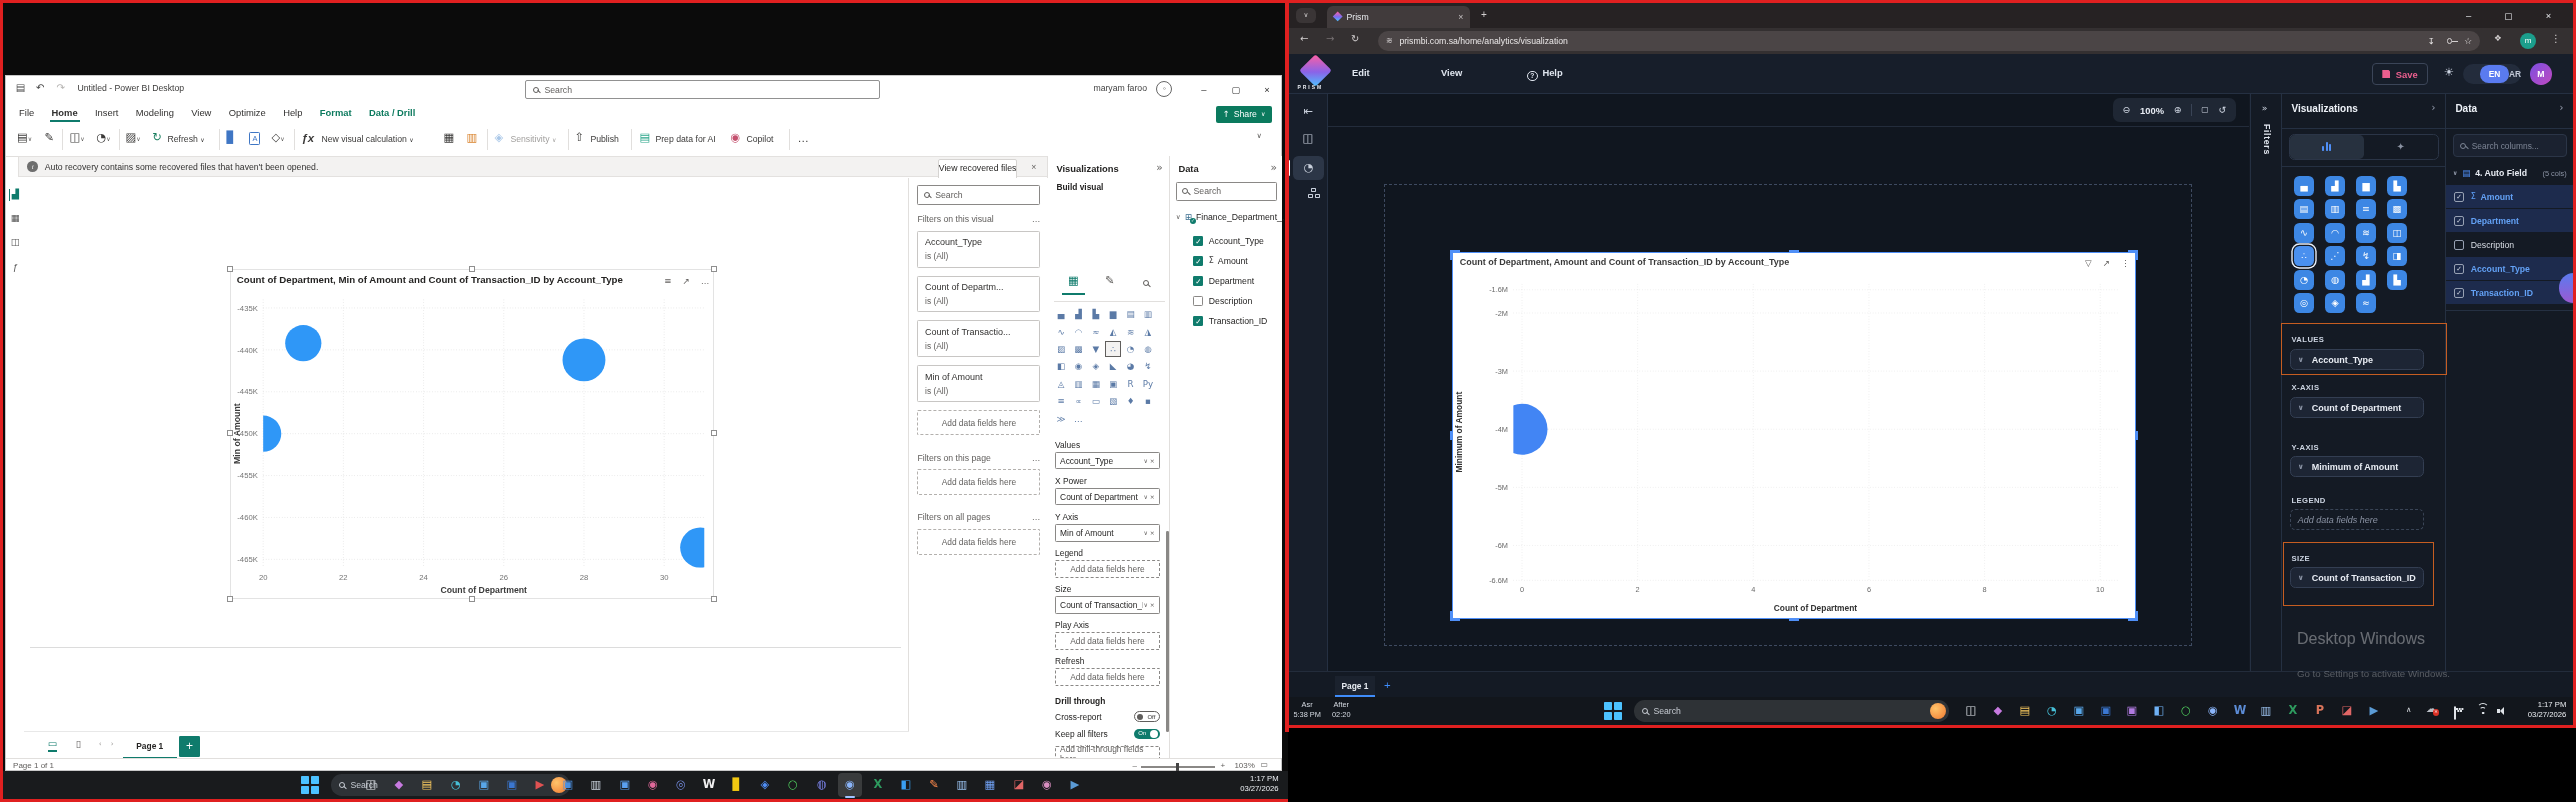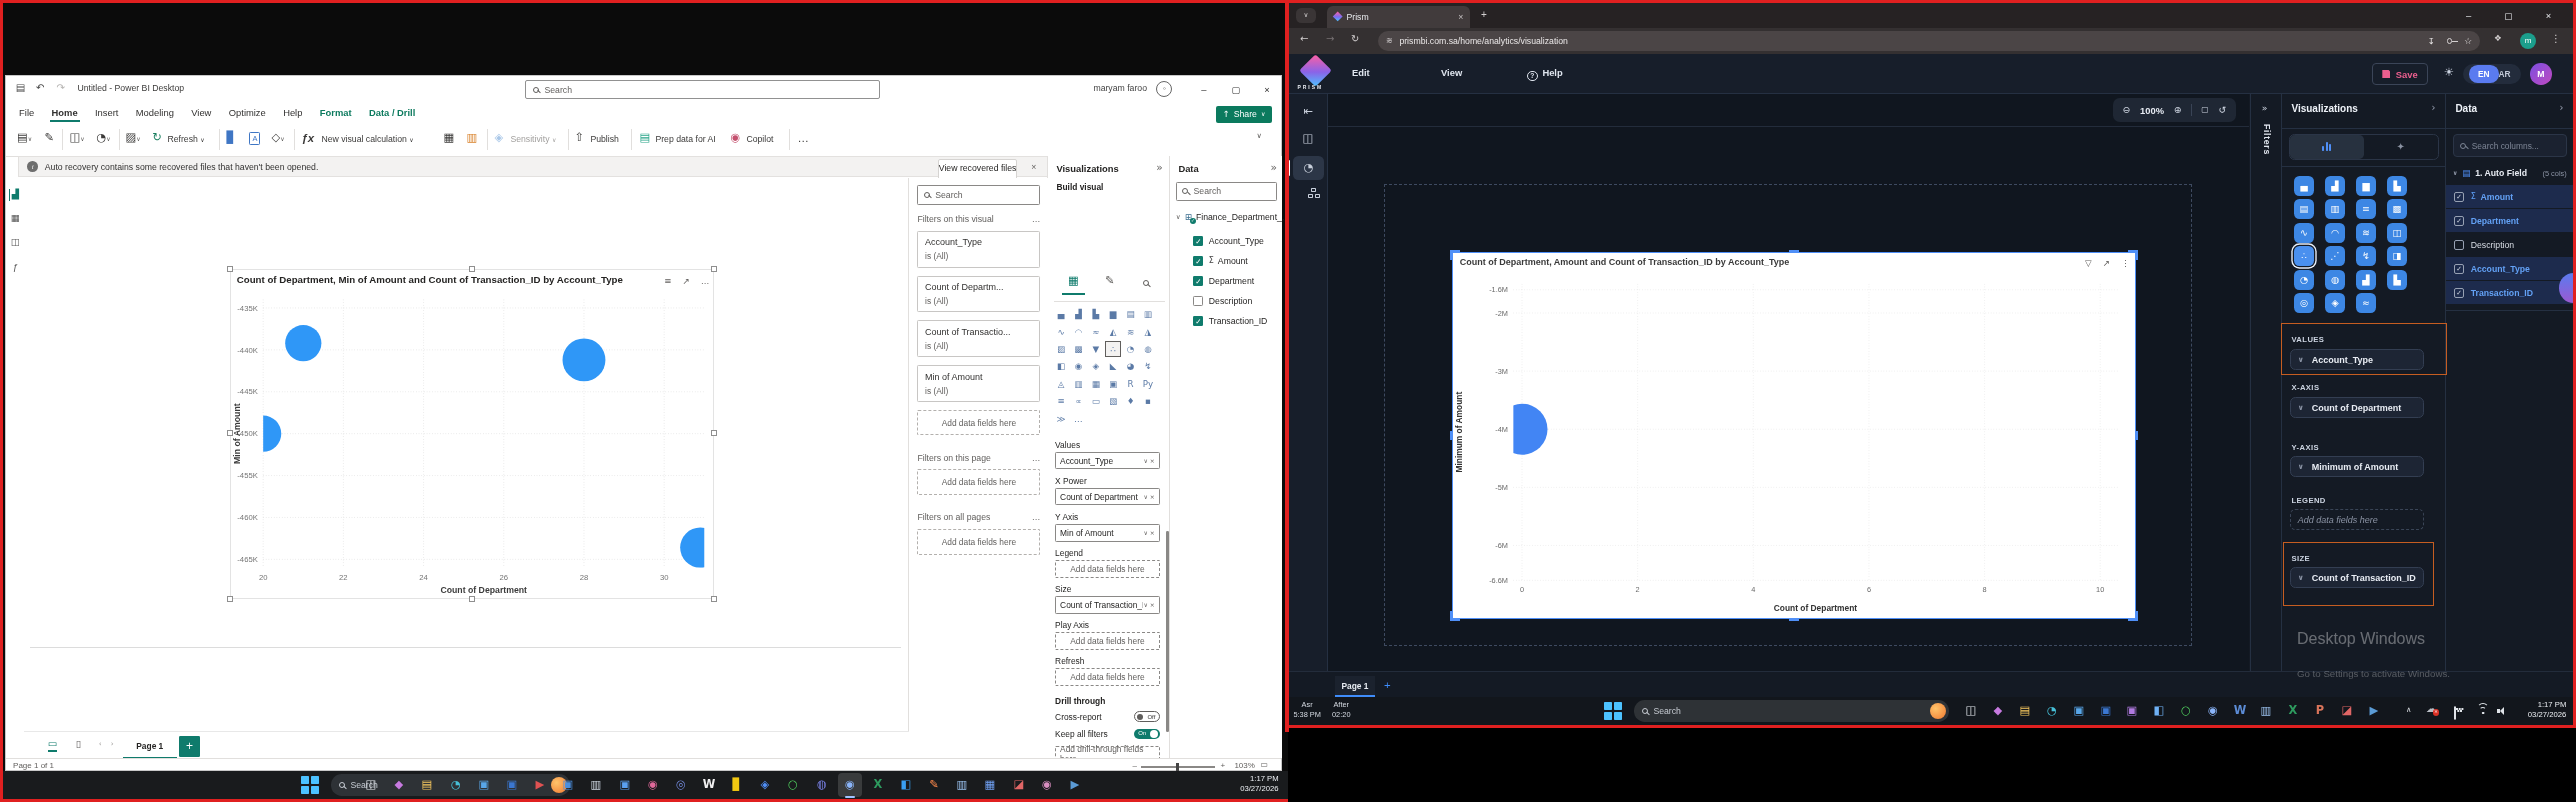--- a/index.html
+++ b/index.html
@@ -92,21 +92,21 @@
 .key-ic::after{content:'';position:absolute;left:4.7px;top:1.7px;width:5.4px;height:1.1px;background:#d3cfd0}
 #prism{position:absolute;left:0;top:54px;width:1285px;height:618px;background:#141a24;color:#dfe5ee}
 .p-head{position:absolute;left:0;top:0;width:100%;height:40px;background:#171e2a;border-bottom:0.7px solid #253042}
 .p-menu{font-size:9.4px;font-weight:600;color:#dfe5ee;position:absolute;top:13.4px}
 .logo-d{position:absolute;left:10.7px;top:5.4px;width:23px;height:23px;background:linear-gradient(135deg,#ff5fa2,#8a63e8 55%,#4cc3ff);transform:rotate(45deg);border-radius:2.7px}
 .logo-t{position:absolute;left:4px;top:29.5px;font-size:5px;letter-spacing:2px;color:#e8ecf2;font-weight:700}
 .qmark{display:inline-flex;width:10.7px;height:10.7px;border:1px solid #dfe5ee;border-radius:50%;align-items:center;justify-content:center;font-size:6.7px;margin-right:4.7px;vertical-align:-2px}
 .save-btn{position:absolute;right:145px;top:9.4px;height:21.4px;border:0.7px solid #3b4558;border-radius:4px;display:flex;align-items:center;padding:0 9.4px;gap:5.4px;color:#ec5f8f;font-size:9.4px;font-weight:600}
 .floppy{width:8px;height:8px;background:#ec5f8f;clip-path:polygon(0 0,80% 0,100% 20%,100% 100%,0 100%);position:relative}
 .lang{position:absolute;right:52px;top:10px;width:58px;height:20px;background:#232c3c;border-radius:10px;display:flex;align-items:center;font-size:8.4px;font-weight:700}
-.lang .en{width:29.5px;height:17.4px;margin-left:6px;background:#5a7bf0;border-radius:8.7px;color:#fff;display:flex;align-items:center;justify-content:center}
+.lang .en{width:29.5px;height:17.4px;margin-left:17px;background:#5a7bf0;border-radius:8.7px;color:#fff;display:flex;align-items:center;justify-content:center}
 .lang .ar{flex:1;color:#c3cad8}
 .p-avatar{position:absolute;right:21.4px;top:9.4px;width:21.4px;height:21.4px;border-radius:50%;background:linear-gradient(135deg,#7c4fe0,#c049c0);color:#fff;font-size:8.7px;font-weight:700;display:flex;align-items:center;justify-content:center}
 .p-rail{position:absolute;left:0;top:40px;width:40px;height:578px;background:#171e2a;border-right:0.7px solid #253042}
 .rail-i{position:absolute;left:12px;width:16px;height:16px;color:#c8cfdb;font-size:11.4px;text-align:center}
 .org-ic{position:relative;width:12px;height:10.7px}
 .org-ic i{position:absolute;width:4.7px;height:4px;border:1px solid #c8cfdb;border-radius:0.7px}
 .p-canvas{position:absolute;left:40px;top:40px;width:921px;height:578px;background:#10161f}
 .zoom-pill{position:absolute;left:785px;top:4px;width:123px;height:24px;background:#1f2734;border-radius:6.7px;display:flex;align-items:center;justify-content:space-evenly;color:#cfd6e2;font-size:9.4px}
 .dashed-page{position:absolute;left:56px;top:90px;width:808px;height:462px;border:1.3px dashed #3e4a60}
 .chart-card{position:absolute;left:125px;top:159px;width:682px;height:365px;background:#fff;outline:1px solid #4f8ff7}
@@ -740,21 +740,21 @@
       <div class="pp-hd">Data</div>
       <div class="pp-ch ic">›</div>
       <div class="pp-div" style="top:34px"></div>
       <div class="p-search">
         <span class="mag"></span>
         <span>Search columns...</span>
       </div>
       <div style="position:absolute;left:6.7px;top:74px;width:114px;display:flex;align-items:center;gap:4.7px;font-size:8.7px;font-weight:600;color:#e8ecf3">
         <span class="ic" style="font-size:6px;color:#8b93a4">∨</span>
         <span class="ic" style="color:#4f8ff7;font-size:8.7px">▤</span>
-        <span>1. Auto Field</span>
+        <span>4. Auto Field</span>
         <span style="margin-left:auto;font-weight:400;font-size:7.4px;color:#8b93a4">(5 cols)</span>
       </div>
       <div id="prism-fields" style="position:absolute;left:0;top:91px;width:127px">
           <div class="prow hl" style="top: 0px;">
             <span class="pchk">✓</span>
             <span class="ic" style="color: rgb(94, 160, 248); margin-right: 4.7px; font-size: 8px;">Σ</span>
             <span style="color: rgb(99, 161, 245); font-weight: 700;">Amount</span>
           </div>
           <div class="prow hl" style="top: 24px;">
             <span class="pchk">✓</span>

